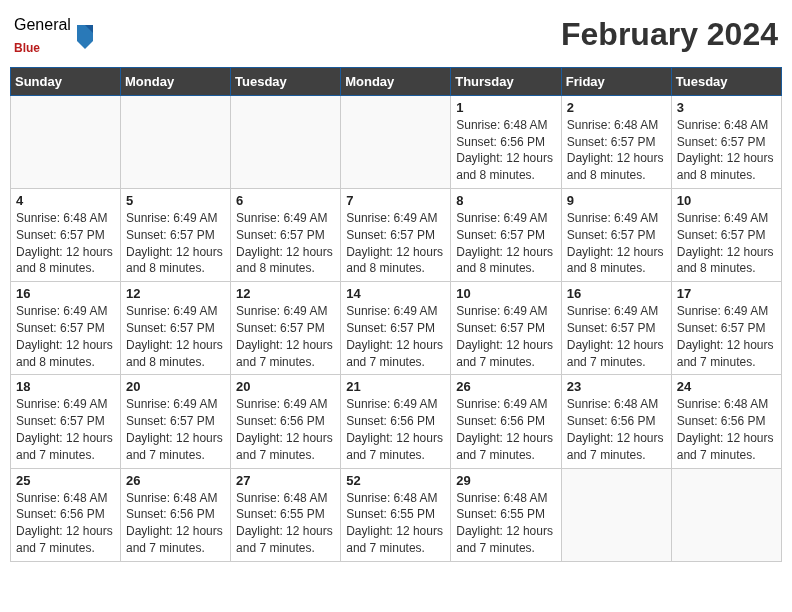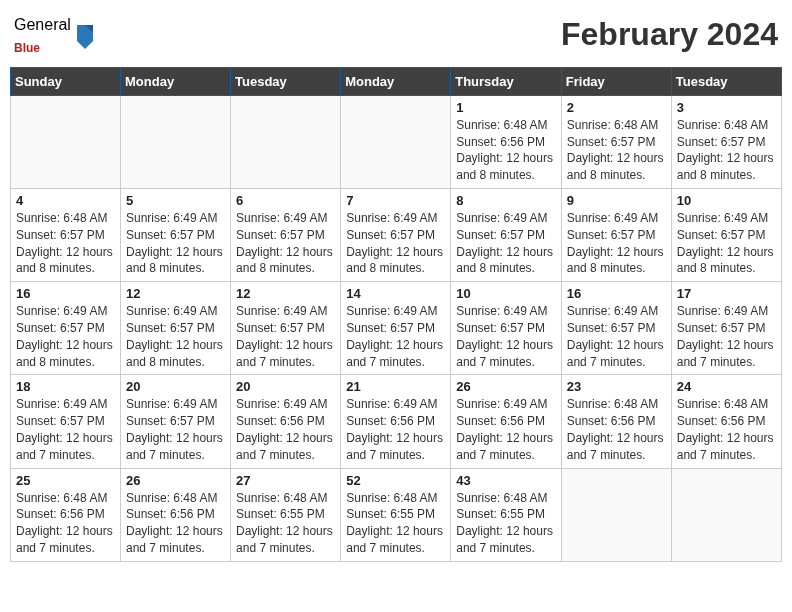--- a/index.html
+++ b/index.html
@@ -316,21 +316,21 @@
 and 7 minutes.</div>
         </td>
         <td>
           <div class="day-number">52</div>
           <div class="day-info" style="white-space: pre-line;">Sunrise: 6:48 AM
 Sunset: 6:55 PM
 Daylight: 12 hours
 and 7 minutes.</div>
         </td>
         <td>
-          <div class="day-number">43</div>
+          <div class="day-number">29</div>
           <div class="day-info" style="white-space: pre-line;">Sunrise: 6:48 AM
 Sunset: 6:55 PM
 Daylight: 12 hours
 and 7 minutes.</div>
         </td>
         <td class="empty"></td>
         <td class="empty"></td>
       </tr>
     </tbody>
 </table>

